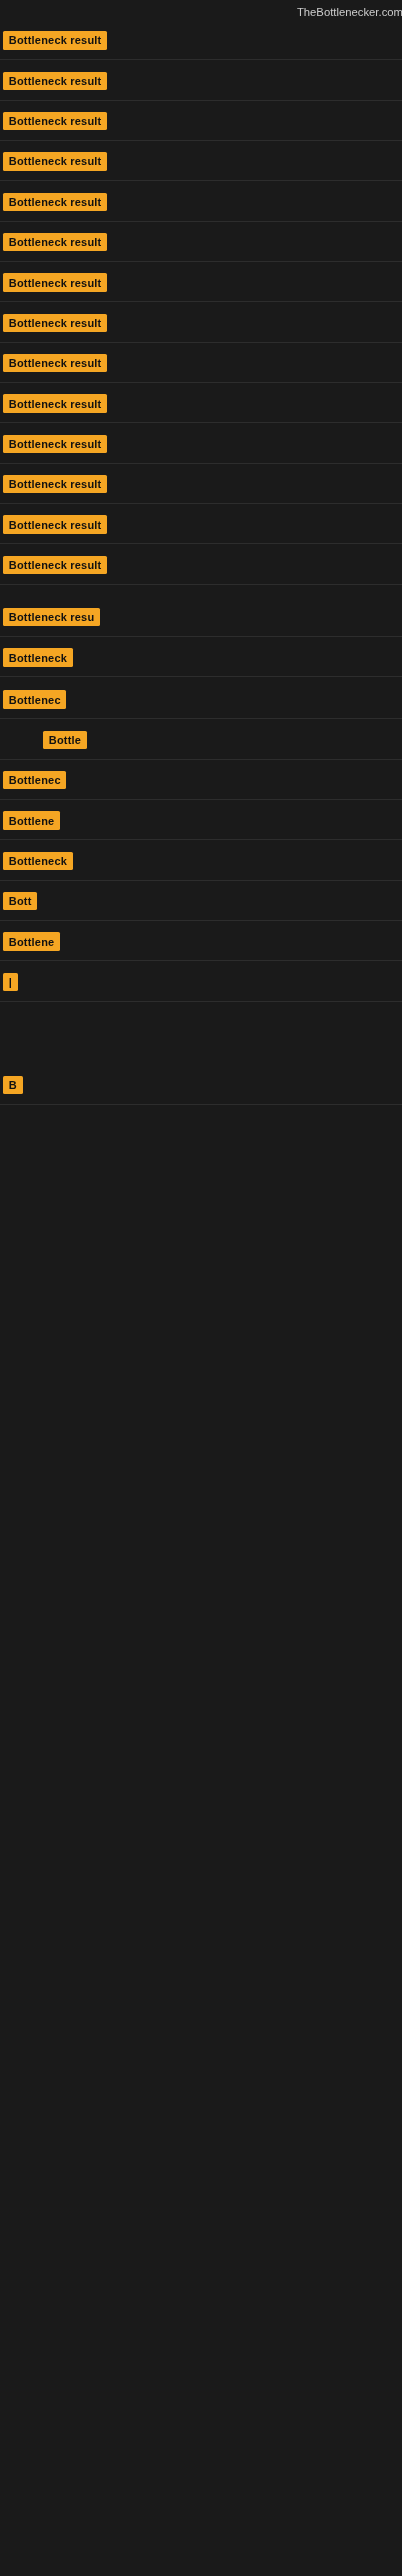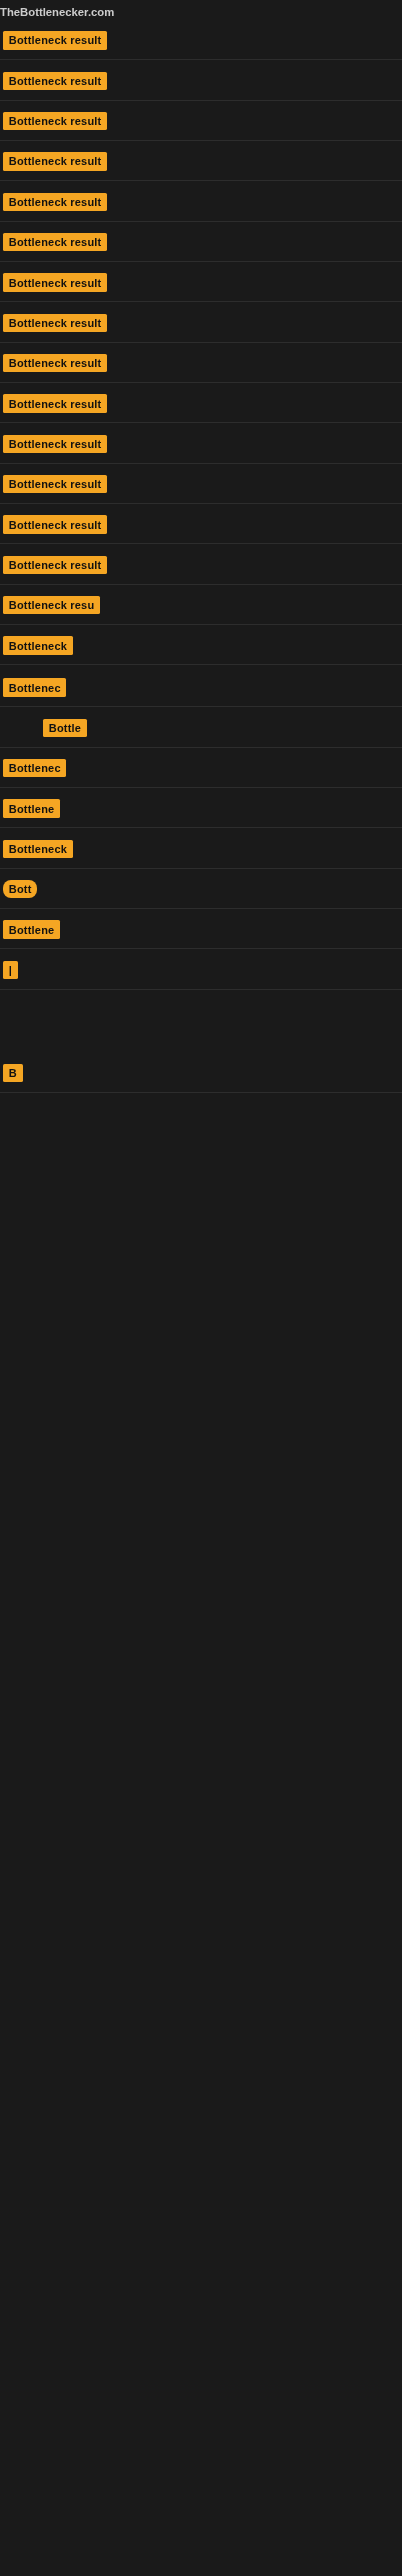--- a/index.html
+++ b/index.html
@@ -10,25 +10,25 @@
 
     body {
       width: 403px;
       min-height: 2576px;
       background-color: #1a1a1a;
       font-family: Arial, sans-serif;
       position: relative;
     }
 
     .site-header {
-      text-align: left;
+      text-align: right;
       padding: 6.4px 0 3.2px 0;
       color: #cccccc;
       font-size: 11.3px;
-      font-weight: bold;
+      font-weight: normal;
     }
 
     .bottleneck-item {
       display: flex;
       align-items: center;
       margin-bottom: 0;
       padding: 4.8px 0 4.8px 1.6px;
       border-bottom: 0.8px solid #2a2a2a;
     }
 
@@ -102,21 +102,21 @@
     <div style="height: 1.6px;"></div>
     <div class="bottleneck-item">
       <span class="bottleneck-badge" style="max-width: 111px;">Bottleneck result</span>
     </div>
     <div style="height: 1.6px;"></div>
     <div class="bottleneck-item">
       <span class="bottleneck-badge" style="max-width: 109px;">Bottleneck result</span>
     </div>
     <div style="height: 1.6px;"></div>
     <div class="bottleneck-item">
-      <span class="bottleneck-badge" style="max-width: 103px;">Bottleneck resu</span>
+      <span class="bottleneck-badge" style="max-width: 103px; margin-top: 12px;">Bottleneck resu</span>
     </div>
     <div style="height: 1.6px;"></div>
     <div class="bottleneck-item">
       <span class="bottleneck-badge" style="max-width: 79px;">Bottleneck</span>
     </div>
     <div style="height: 1.6px;"></div>
     <div style="height: 1.6px;"></div>
     <div class="bottleneck-item">
       <span class="bottleneck-badge" style="max-width: 72px;">Bottlenec</span>
     </div>
@@ -131,21 +131,21 @@
     <div style="height: 1.6px;"></div>
     <div class="bottleneck-item">
       <span class="bottleneck-badge" style="max-width: 64px;">Bottlene</span>
     </div>
     <div style="height: 1.6px;"></div>
     <div class="bottleneck-item">
       <span class="bottleneck-badge" style="max-width: 79px;">Bottleneck</span>
     </div>
     <div style="height: 1.6px;"></div>
     <div class="bottleneck-item">
-      <span class="bottleneck-badge" style="max-width: 47px; border-radius: 8px;">Bott</span>
+      <span class="bottleneck-badge" style="max-width: 47px;">Bott</span>
     </div>
     <div style="height: 1.6px;"></div>
     <div class="bottleneck-item">
       <span class="bottleneck-badge" style="max-width: 64px;">Bottlene</span>
     </div>
     <div style="height: 1.6px;"></div>
     <div class="bottleneck-item">
       <span class="bottleneck-badge" style="max-width: 24px;">|</span>
     </div>
     <div style="height: 64px;"></div>

